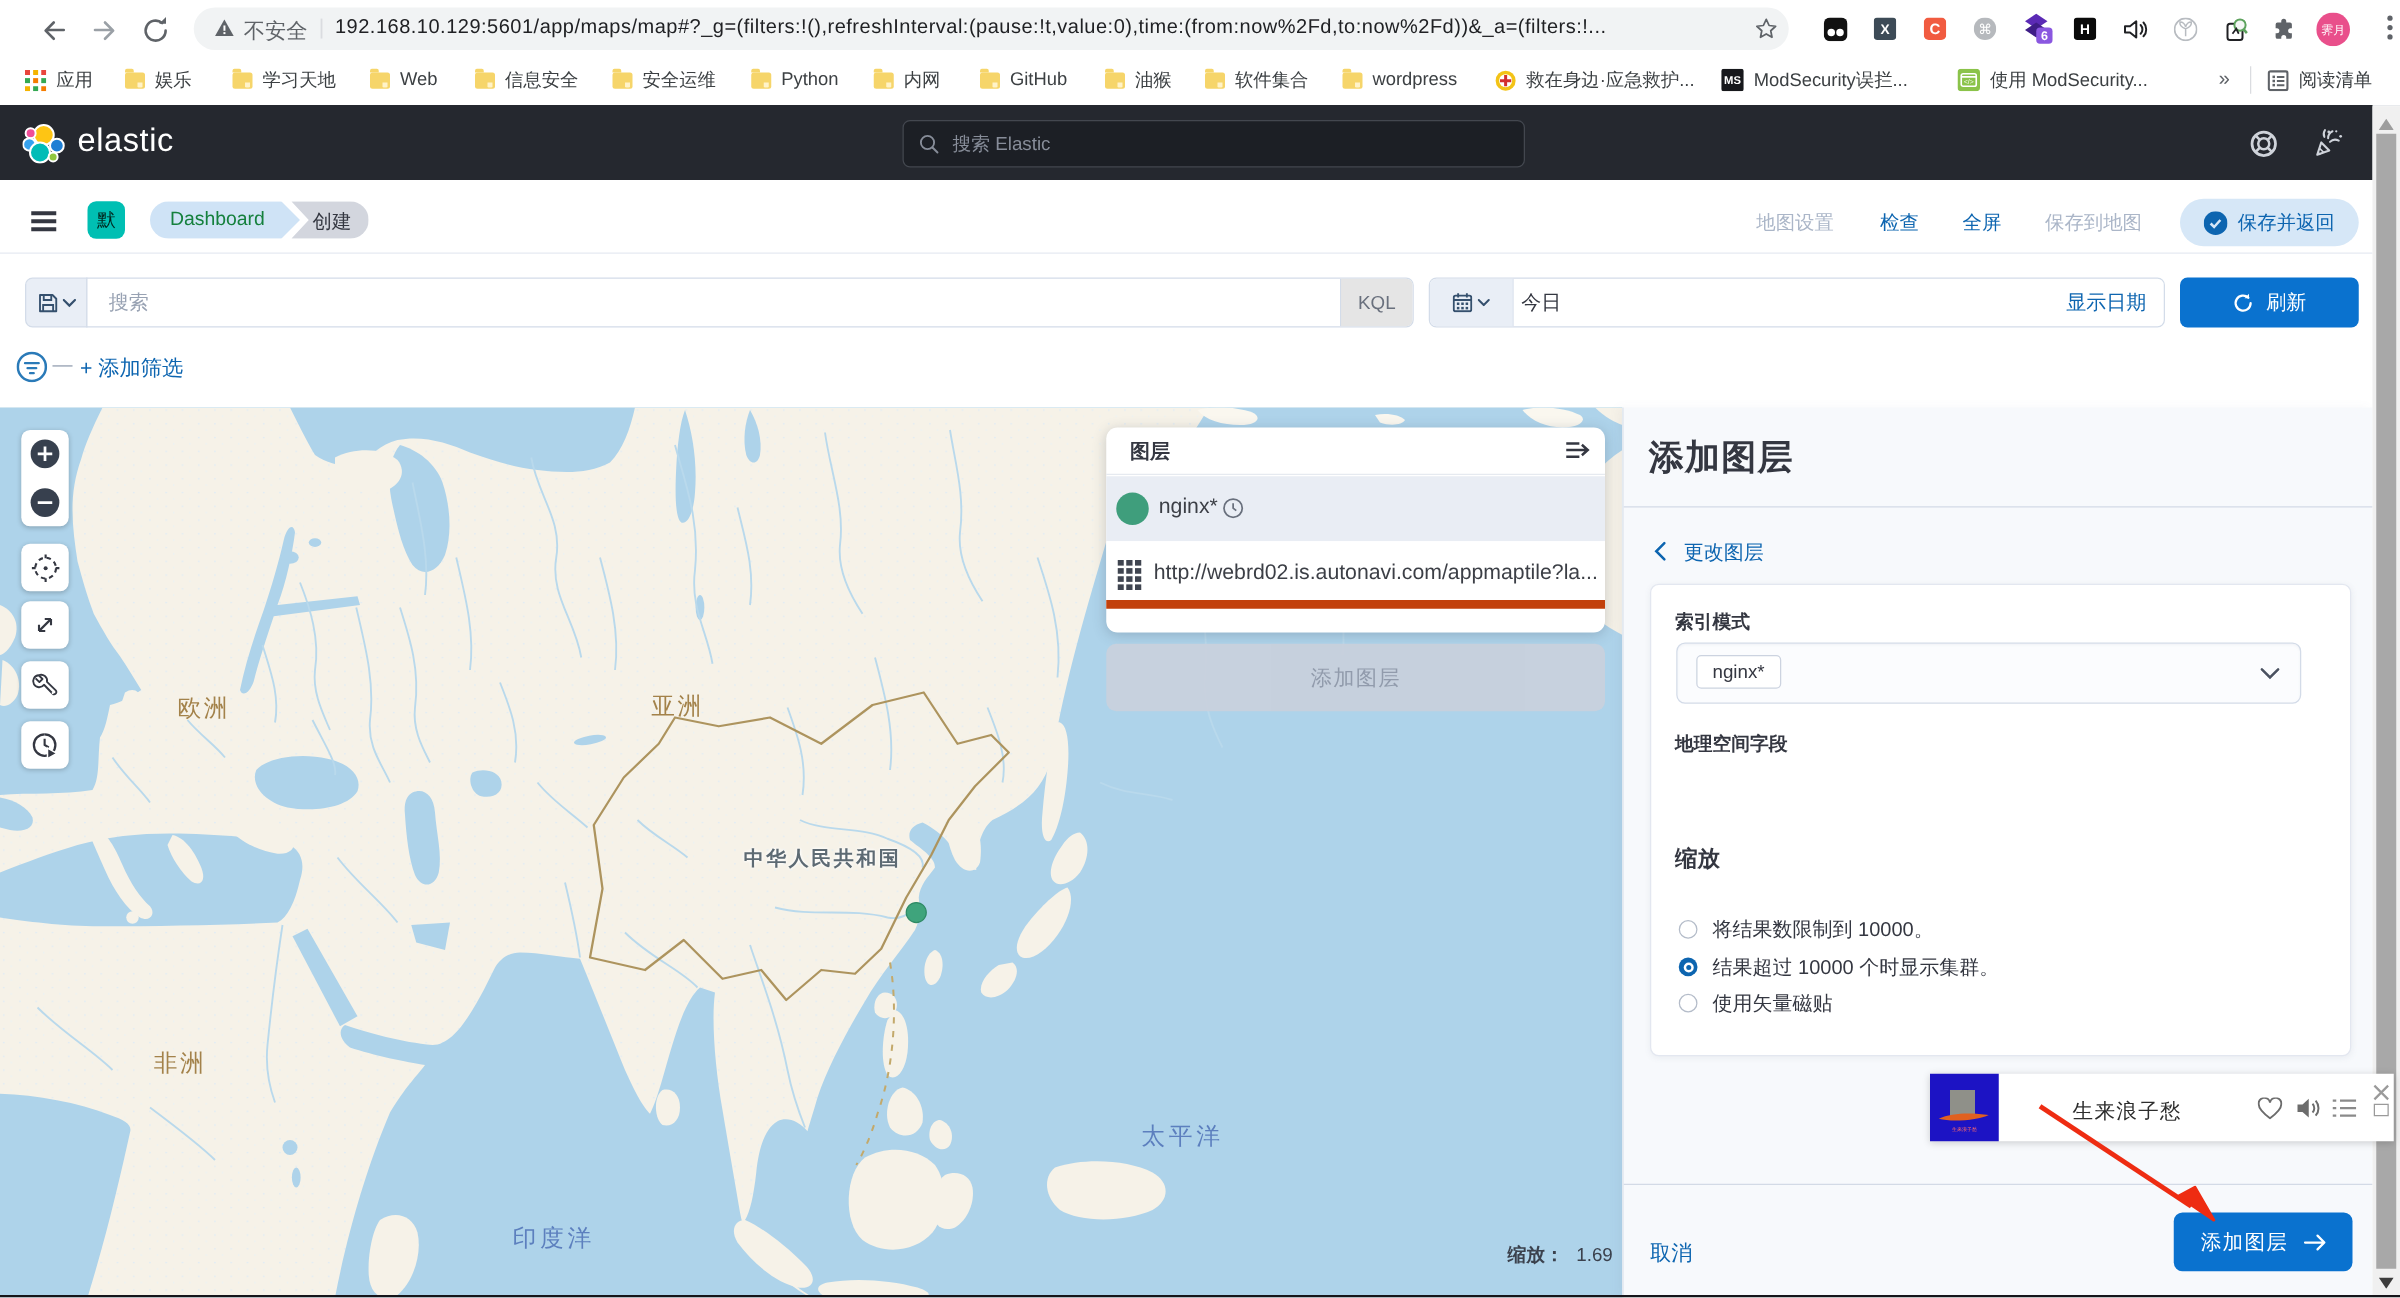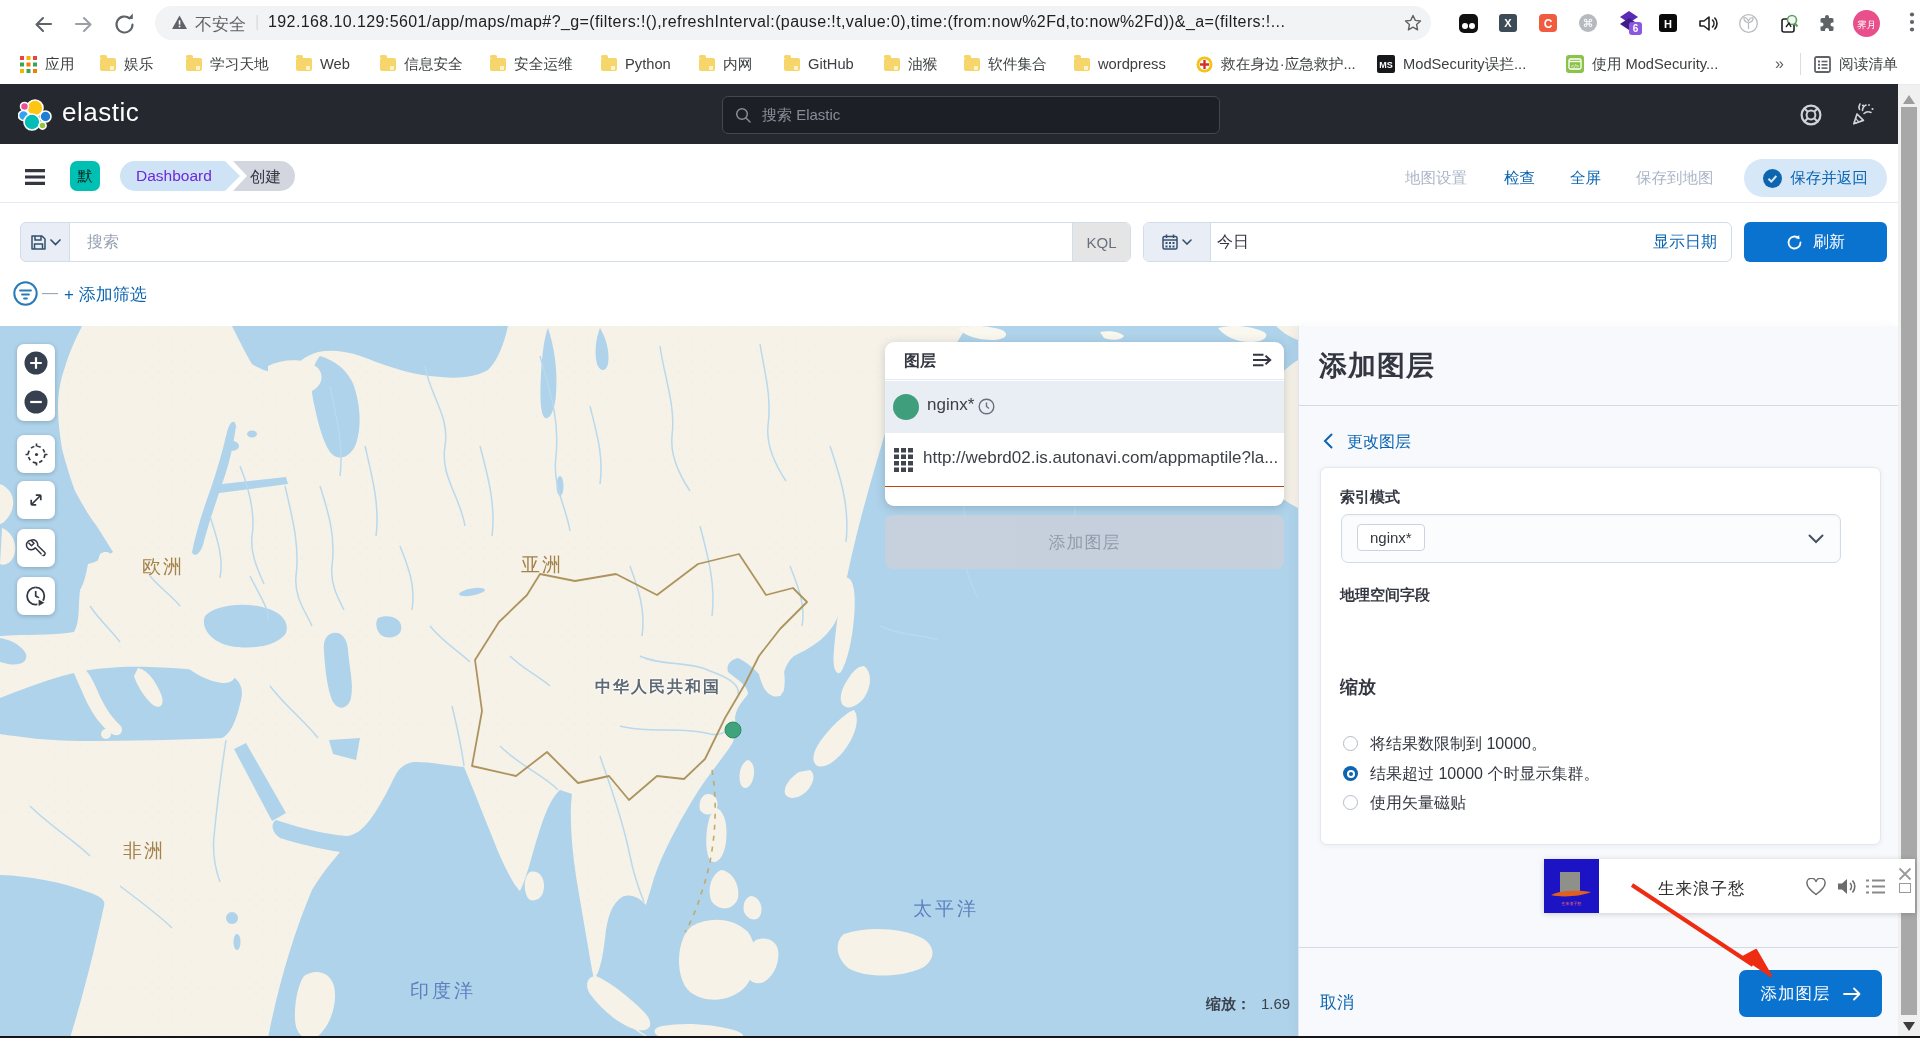--- a/index.html
+++ b/index.html
@@ -24,21 +24,21 @@
 .folder:before { content:""; position:absolute; left:0; top:-2.5px; width:7px; height:3px; background:#f6d56a; border-radius:1.5px 1.5px 0 0; }
 .folder:after { content:""; position:absolute; right:2px; bottom:1px; width:4px; height:4px; background:#fff3c9; border-radius:0 0 1px 1px; }
 
 
 #ehead { position:absolute; left:0; top:84px; width:1898px; height:60px; background:#25282f; }
 #esearchbox { position:absolute; left:722px; top:12px; width:498px; height:38px; background:#1c1f25; border:1px solid #43474f; border-radius:6px; color:#878d99; font-size:15px; display:flex; align-items:center; }
 
 
 #etool { position:absolute; left:0; top:144px; width:1898px; height:59px; background:#fff; border-bottom:1px solid #e6eaf2; }
 .crumb-dash { position:absolute; left:120px; top:17px; width:120px; height:30px; background:#cfe3f6; clip-path:polygon(0 0,105px 0,120px 15px,105px 30px,0 30px); border-radius:15px; }
-.crumb-dash span { position:absolute; left:16px; top:6px; font-size:15.5px; color:#6d28d9; font-weight:500; }
+.crumb-dash span { position:absolute; left:16px; top:6px; font-size:15.5px; color:#15803d; font-weight:500; }
 .crumb-new { position:absolute; left:233px; top:17px; width:62px; height:30px; background:#d3d6de; clip-path:polygon(0 0,46px 0,62px 0,62px 30px,0 30px,14px 15px); border-radius:0 15px 15px 0; }
 .crumb-new span { position:absolute; left:17px; top:6px; font-size:15.5px; color:#343741; }
 .tlink { position:absolute; top:24px; font-size:15.5px; }
 #saveret { position:absolute; left:1744px; top:15px; width:143px; height:38px; background:#d6e7f7; border-radius:19px; display:flex; align-items:center; justify-content:center; gap:8px; color:#0d65b0; font-size:15.5px; font-weight:500; }
 
 
 #eq { position:absolute; left:0; top:207px; width:1898px; height:119px; background:#fff; }
 #savequery { position:absolute; left:20px; top:15px; width:50px; height:40px; background:#e9eef6; border:1px solid #d3dce9; border-radius:6px 0 0 6px; display:flex; align-items:center; justify-content:center; gap:3px; }
 #qinput { position:absolute; left:69px; top:15px; width:1062px; height:40px; background:#fff; border:1px solid #d3dce9; border-radius:0 6px 6px 0; }
 #qinput .ph { position:absolute; left:17px; top:9px; font-size:16px; color:#98a2b3; }
@@ -51,21 +51,21 @@
 #main { position:absolute; left:0; top:326px; width:1898px; height:712px; }
 #mapwrap { position:absolute; left:0; top:0; width:1298px; height:712px; overflow:hidden; background:#aed3ea; }
 .maplabel { position:absolute; font-size:19px; color:#a3824a; letter-spacing:2px; }
 .sealabel { position:absolute; font-size:19px; color:#5c7fbe; letter-spacing:3px; font-weight:500; }
 .mapctl { position:absolute; left:17px; width:38px; background:#fff; border-radius:7px; box-shadow:0 1px 4px rgba(0,0,0,.22); display:flex; flex-direction:column; align-items:center; justify-content:center; }
 
 
 #lpanel { position:absolute; left:885px; top:16px; width:399px; height:164px; background:#fff; border-radius:9px; box-shadow:0 2px 10px rgba(60,70,90,.25); }
 #lpanel .hd { position:absolute; left:0; top:0; width:100%; height:38px; border-bottom:1px solid #e6eaf0;padding-left:40px; }
 #lpanel .row1 { position:absolute; left:0; top:39px; width:100%; height:52px; background:#e9edf4; }
-#lpanel .row2 { position:absolute; left:0; top:91px; width:100%; height:54px; border-bottom:1px solid #c2410c; background:#fff; }
+#lpanel .row2 { position:absolute; left:0; top:91px; width:100%; height:54px; border-bottom:7px solid #c2410c; background:#fff; }
 #addlayer-dis { position:absolute; left:885px; top:189px; width:399px; height:54px; background:#c9d0dc; opacity:.92; border-radius:8px; color:#8f97a7; font-size:17px; display:flex; align-items:center; justify-content:center; letter-spacing:1px; }
 
 
 #rpanel { position:absolute; left:1298px; top:0; width:600px; height:712px; background:#f7f9fc; border-left:1px solid #e2e6ee; box-shadow:-4px 0 8px rgba(100,110,130,.06); }
 #rpanel h1 { position:absolute; left:20px; top:21px; font-size:28px; color:#343741; font-weight:700; letter-spacing:1px; }
 #rpanel .divider { position:absolute; left:0; top:79px; width:100%; height:1px; background:#d3dae6; }
 #backlink { position:absolute; left:24px; top:106px; font-size:16px; color:#0d65b0; }
 #card { position:absolute; left:21px; top:141px; width:561px; height:378px; background:#fff; border:1px solid #e3e7f0; border-radius:7px; box-shadow:0 1px 5px rgba(100,110,130,.09); }
 .flabel { font-size:15px; font-weight:700; color:#343741; }
 .combo { position:absolute; left:20px; width:500px; height:49px; background:#fbfcfe; border:1px solid #d3dbe8; border-radius:7px; box-shadow:inset 0 1px 2px rgba(120,130,150,.08); }

